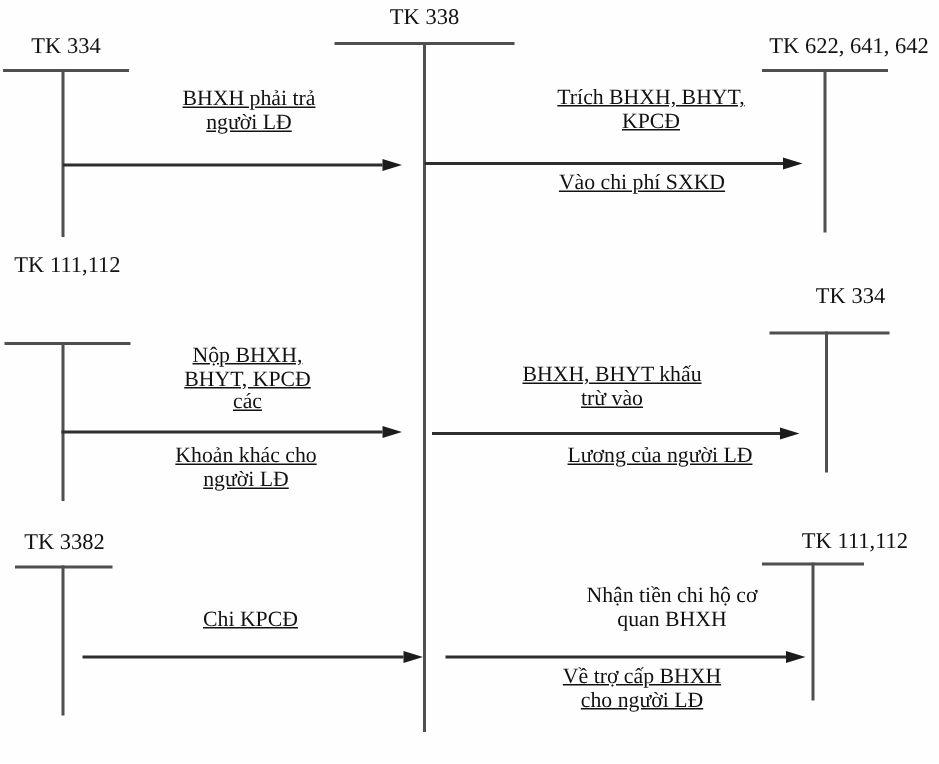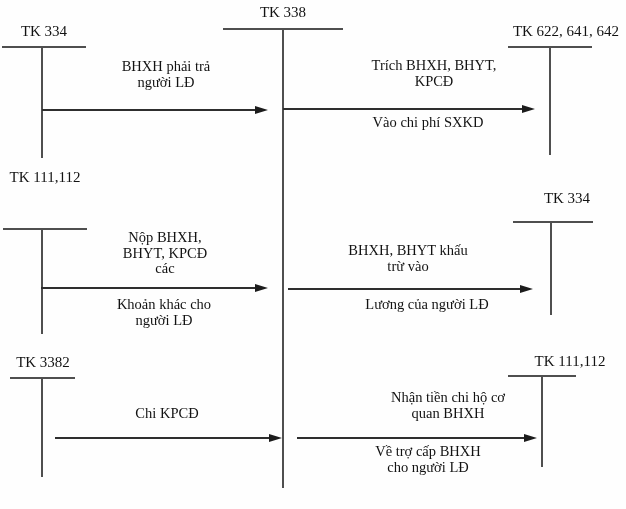--- a/index.html
+++ b/index.html
@@ -41,21 +41,21 @@
     border-bottom:4px solid transparent;
     border-left:13px solid #1c1c1c;
   }
   .flow-label{
     position:absolute;
     font-size:14.5px;
     line-height:15.5px;
     white-space:pre-line;
     color:#121212;
   }
-  .center{text-align:center;}
+  .center{text-align:center;text-decoration:underline;}
   .left{text-align:center;}
 </style>
 </head>
 <body>
 
 <div class="diagram">
 
   <div>
     <div class="acct-title" style="left:4px;top:23px;width:80px">TK 334</div>
     <div class="hline" style="left:2px;top:46px;width:84px"></div>
@@ -121,21 +121,21 @@
     <div class="head" style="left:255px;top:284px"></div>
     <div class="flow-label center" style="left:64px;top:297px;width:200px">Khoản khác cho
 người LĐ</div>
   </div>
 
   <div>
     <div class="flow-label center" style="left:308px;top:243px;width:200px">BHXH, BHYT khấu
 trừ vào</div>
     <div class="shaft" style="left:288px;top:288px;width:232px"></div>
     <div class="head" style="left:520px;top:285px"></div>
-    <div class="flow-label center" style="left:327px;top:297px;width:200px">Lương của người LĐ</div>
+    <div class="flow-label center" style="left:340px;top:297px;width:200px">Lương của người LĐ</div>
   </div>
 
   <div>
     <div class="flow-label center" style="left:67px;top:406px;width:200px">Chi KPCĐ</div>
     <div class="shaft" style="left:55px;top:437px;width:214px"></div>
     <div class="head" style="left:269px;top:434px"></div>
   </div>
 
   <div>
     <div class="flow-label left" style="left:358px;top:390px;width:180px">Nhận tiền chi hộ cơ

